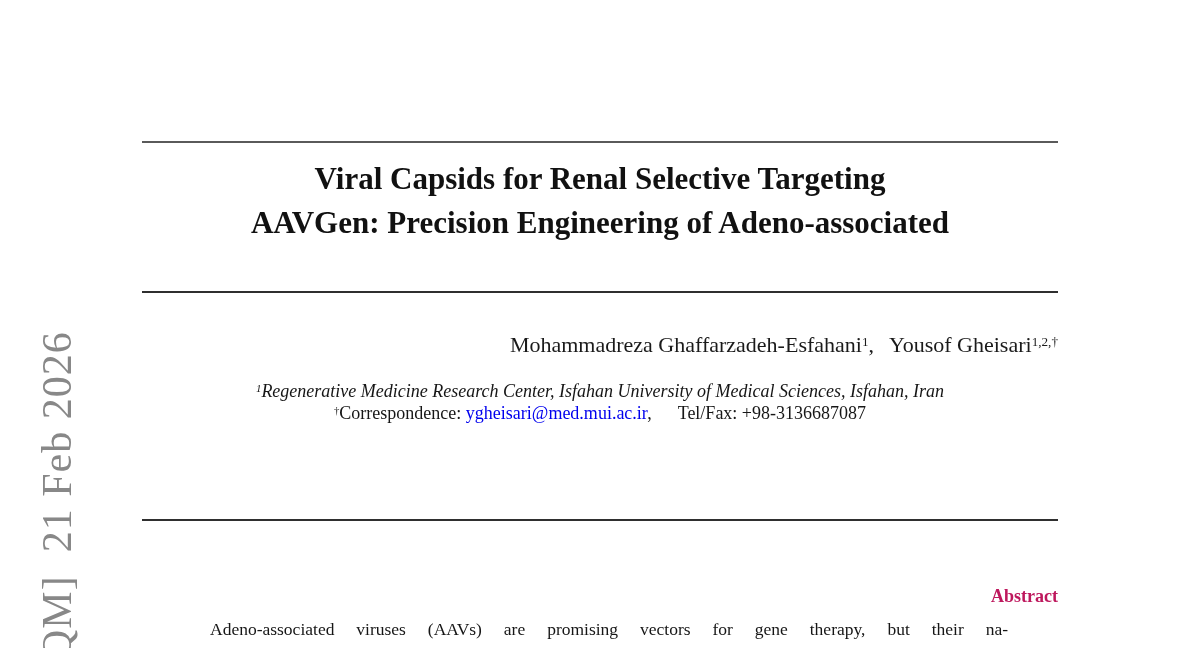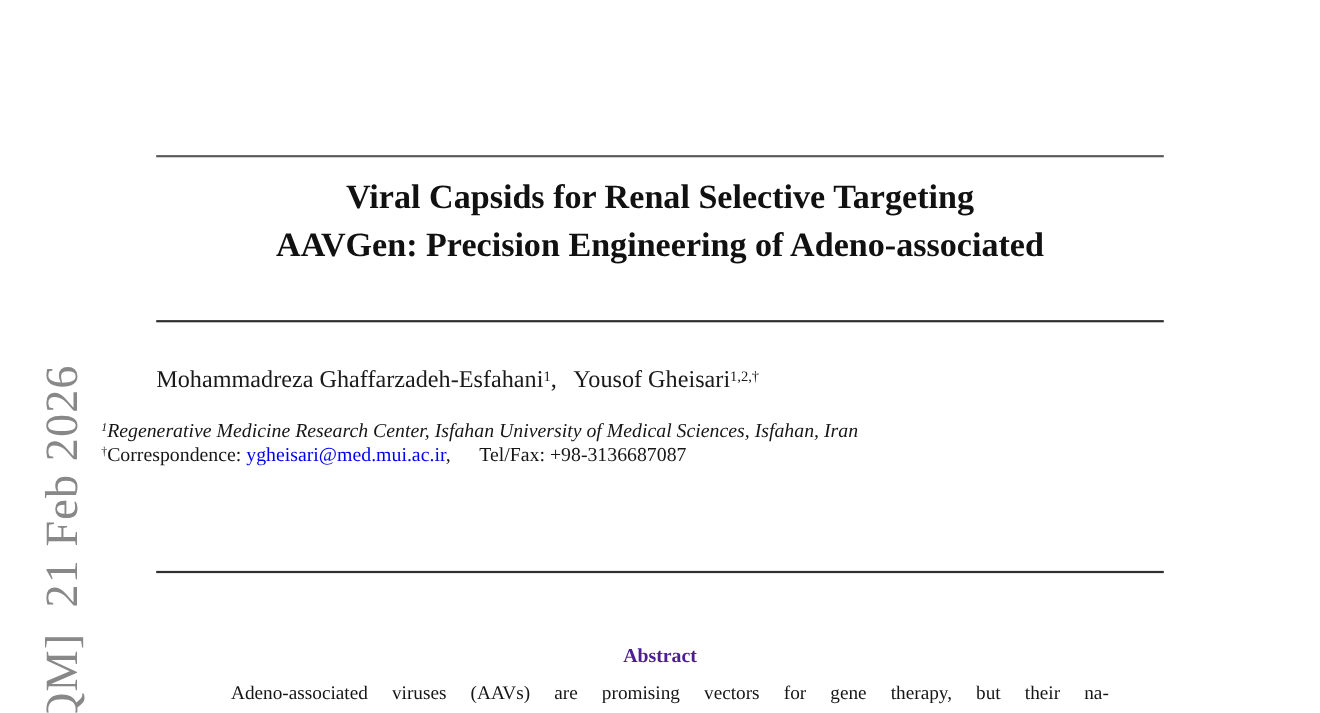--- a/index.html
+++ b/index.html
@@ -47,65 +47,66 @@
     font-size: 31px;
     line-height: 44px;
     color: #111111;
   }
   .title-line { display: block; }
   .authors {
     position: absolute;
     left: 142px;
     top: 331px;
     width: 916px;
-    text-align: left;
+    text-align: right;
     font-size: 22px;
     line-height: 27px;
   }
   .author-sep {
     display: inline-block;
     margin-right: 15px;
   }
   sup {
     font-size: 60%;
     vertical-align: baseline;
     position: relative;
     top: -0.45em;
     line-height: 0;
   }
   .affils {
     position: absolute;
     left: 92px;
     top: 380px;
     width: 1016px;
+    text-align: center;
     font-size: 18px;
     line-height: 22px;
     color: #161616;
   }
   .affil-line { display: block; }
   .italic { font-style: italic; }
   .email {
     text-decoration: none;
     cursor: pointer;
     margin-top: 20px;
   }
   .telfax {
     display: inline-block;
     margin-left: 26px;
   }
   .abstract-heading {
     position: absolute;
     left: 142px;
     top: 585px;
     width: 916px;
-    text-align: center;
+    text-align: right;
     font-weight: bold;
     font-size: 18px;
     line-height: 22px;
-    color: #4c1d95;
+    color: #be185d;
   }
   .abstract-text {
     position: absolute;
     left: 190px;
     top: 617px;
     width: 818px;
     font-size: 17.5px;
     line-height: 25px;
     text-indent: 20px;
     text-align: justify;

